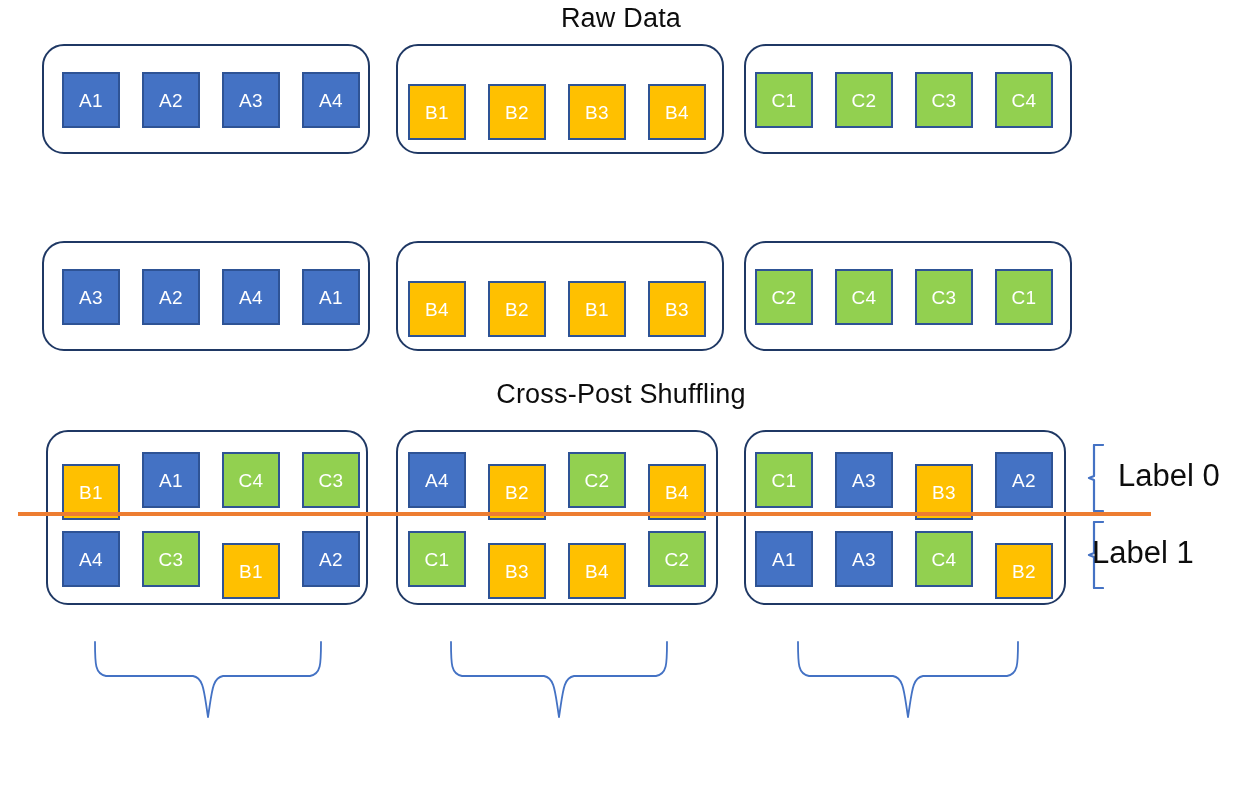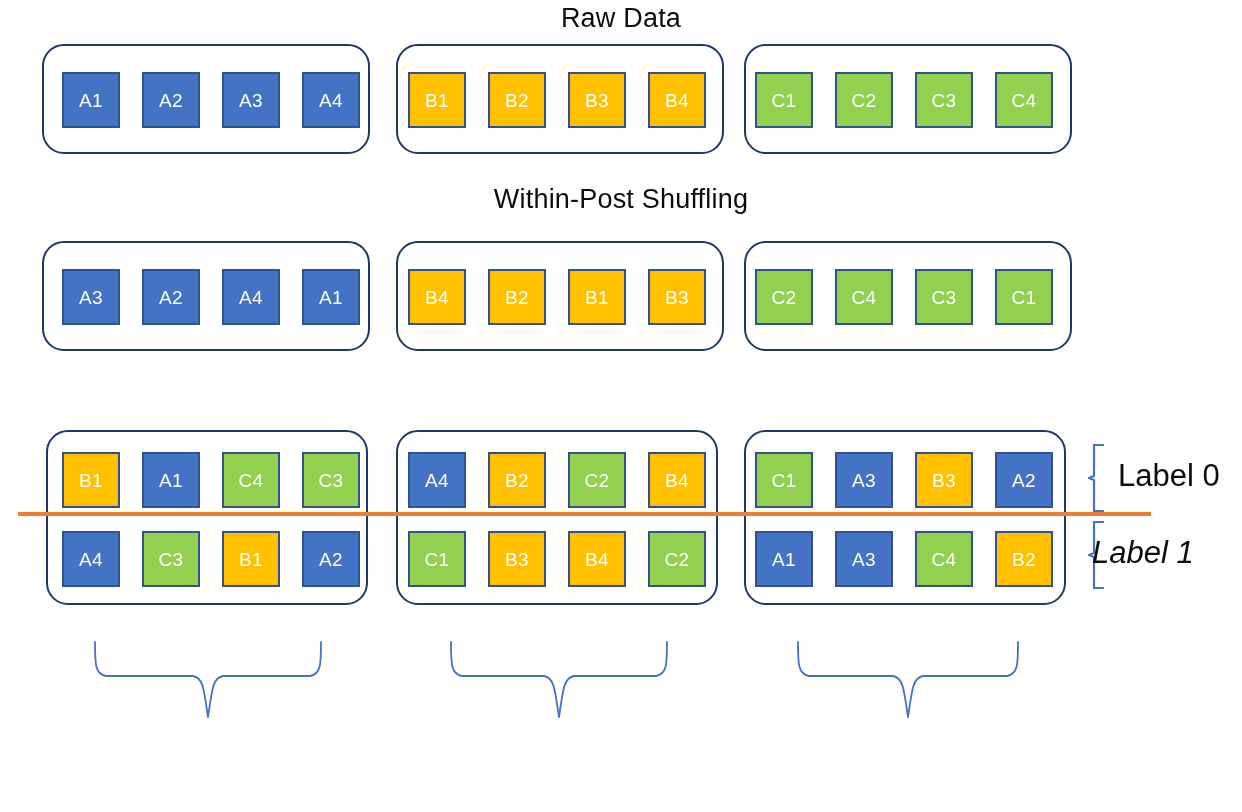--- a/index.html
+++ b/index.html
@@ -54,21 +54,21 @@
     align-items: center;
     justify-content: center;
     color: #ffffff;
     font-size: 19px;
     line-height: 1;
     font-family: "Liberation Sans", sans-serif;
     letter-spacing: 0.3px;
     user-select: none;
   }
   .tile.blue   { background: #4472C4; }
-  .tile.yellow { background: #FFC000; }
+  .tile.yellow { background: #FFC000; margin-top: 12px; }
   .tile.green  { background: #92D050; }
 
   
   #label-divider {
     position: absolute;
     background: #ED7D31;
     height: 4px;
     left: 18px;
     width: 1133px;
     top: 512px;
@@ -117,40 +117,40 @@
   <div class="tile yellow" style="left:488px; top:72px; width:58px; height:56px;">B2</div>
   <div class="tile yellow" style="left:568px; top:72px; width:58px; height:56px;">B3</div>
   <div class="tile yellow" style="left:648px; top:72px; width:58px; height:56px;">B4</div>
 
   <div class="group" style="left:744px; top:44px; width:328px; height:110px;"></div>
   <div class="tile green" style="left:755px; top:72px; width:58px; height:56px;">C1</div>
   <div class="tile green" style="left:835px; top:72px; width:58px; height:56px;">C2</div>
   <div class="tile green" style="left:915px; top:72px; width:58px; height:56px;">C3</div>
   <div class="tile green" style="left:995px; top:72px; width:58px; height:56px;">C4</div>
 
-  <div class="section-title" id="title-within">Within-Post Shuffling</div>
 
   <div class="group" style="left:42px; top:241px; width:328px; height:110px;"></div>
   <div class="tile blue" style="left:62px; top:269px; width:58px; height:56px;">A3</div>
   <div class="tile blue" style="left:142px; top:269px; width:58px; height:56px;">A2</div>
   <div class="tile blue" style="left:222px; top:269px; width:58px; height:56px;">A4</div>
   <div class="tile blue" style="left:302px; top:269px; width:58px; height:56px;">A1</div>
 
   <div class="group" style="left:396px; top:241px; width:328px; height:110px;"></div>
   <div class="tile yellow" style="left:408px; top:269px; width:58px; height:56px;">B4</div>
   <div class="tile yellow" style="left:488px; top:269px; width:58px; height:56px;">B2</div>
   <div class="tile yellow" style="left:568px; top:269px; width:58px; height:56px;">B1</div>
   <div class="tile yellow" style="left:648px; top:269px; width:58px; height:56px;">B3</div>
 
   <div class="group" style="left:744px; top:241px; width:328px; height:110px;"></div>
   <div class="tile green" style="left:755px; top:269px; width:58px; height:56px;">C2</div>
   <div class="tile green" style="left:835px; top:269px; width:58px; height:56px;">C4</div>
   <div class="tile green" style="left:915px; top:269px; width:58px; height:56px;">C3</div>
   <div class="tile green" style="left:995px; top:269px; width:58px; height:56px;">C1</div>
 
+  <div class="section-title" id="title-cross">Cross-Post Shuffling</div>
 
   <div class="group" style="left:46px; top:430px; width:322px; height:175px;"></div>
   <div class="tile yellow" style="left:62px; top:452px; width:58px; height:56px;">B1</div>
   <div class="tile blue" style="left:142px; top:452px; width:58px; height:56px;">A1</div>
   <div class="tile green" style="left:222px; top:452px; width:58px; height:56px;">C4</div>
   <div class="tile green" style="left:302px; top:452px; width:58px; height:56px;">C3</div>
   <div class="tile blue" style="left:62px; top:531px; width:58px; height:56px;">A4</div>
   <div class="tile green" style="left:142px; top:531px; width:58px; height:56px;">C3</div>
   <div class="tile yellow" style="left:222px; top:531px; width:58px; height:56px;">B1</div>
   <div class="tile blue" style="left:302px; top:531px; width:58px; height:56px;">A2</div>
@@ -178,21 +178,21 @@
   <div id="label-divider"></div>
 
   <svg class="side-brace" style="left:1087px; top:444px;" width="26" height="68" viewBox="0 0 26 68">
     <path d="M16 1 L7 1 L7 32 L2 34 L7 36 L7 67 L16 67" fill="none" stroke="#4472C4" stroke-width="2.2" stroke-linecap="round" stroke-linejoin="round"></path>
   </svg>
   <div class="side-label" style="left:1118px; top:460px;">Label 0</div>
 
   <svg class="side-brace" style="left:1087px; top:521px;" width="26" height="68" viewBox="0 0 26 68">
     <path d="M16 1 L7 1 L7 32 L2 34 L7 36 L7 67 L16 67" fill="none" stroke="#4472C4" stroke-width="2.2" stroke-linecap="round" stroke-linejoin="round"></path>
   </svg>
-  <div class="side-label" style="left:1092px; top:537px;font-style:italic;">Label 1</div>
+  <div class="side-label" style="left:1092px; top:537px;">Label 1</div>
 
   <svg class="bottom-brace" style="left:92px; top:640px;" width="232" height="80" viewBox="0 0 232 80">
     <path d="M3 2 C3 24, 3 34, 14 36 L101 36 C112 38, 112 52, 116 77
              C120 52, 120 38, 131 36 L218 36 C229 34, 229 24, 229 2" fill="none" stroke="#4472C4" stroke-width="1.8" stroke-linecap="round" stroke-linejoin="round"></path>
   </svg>
 
   <svg class="bottom-brace" style="left:448px; top:640px;" width="222" height="80" viewBox="0 0 222 80">
     <path d="M3 2 C3 24, 3 34, 14 36 L96 36 C107 38, 107 52, 111 77
              C115 52, 115 38, 126 36 L208 36 C219 34, 219 24, 219 2" fill="none" stroke="#4472C4" stroke-width="1.8" stroke-linecap="round" stroke-linejoin="round"></path>
   </svg>

